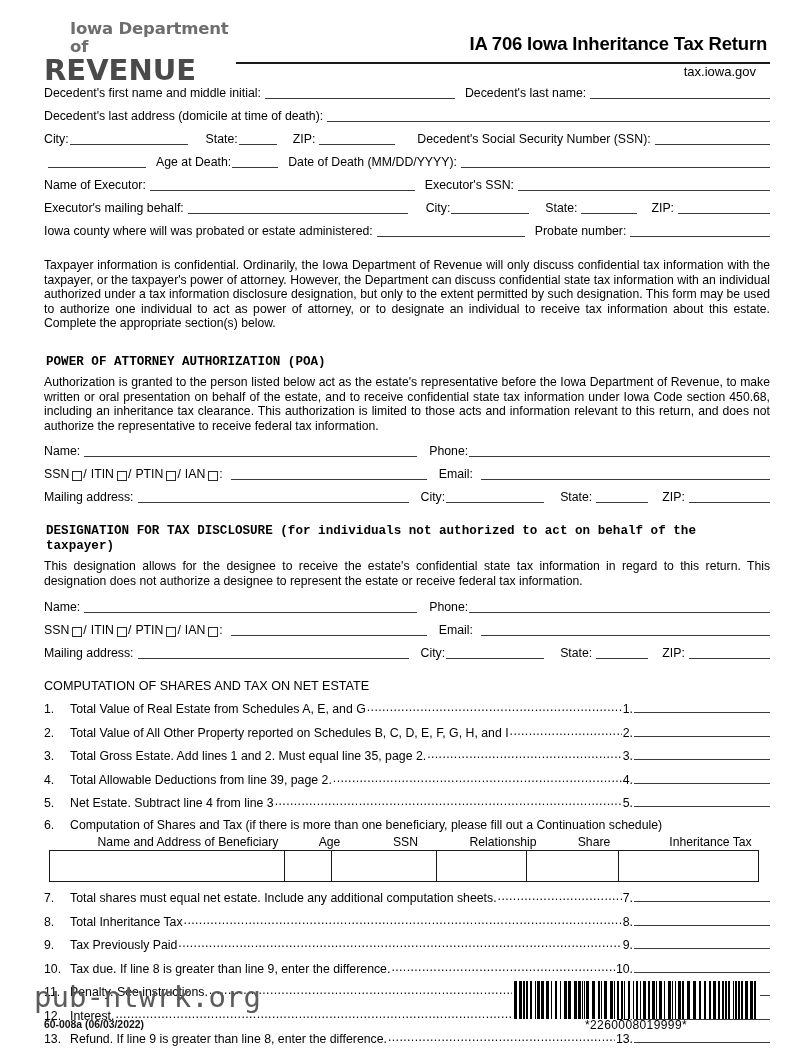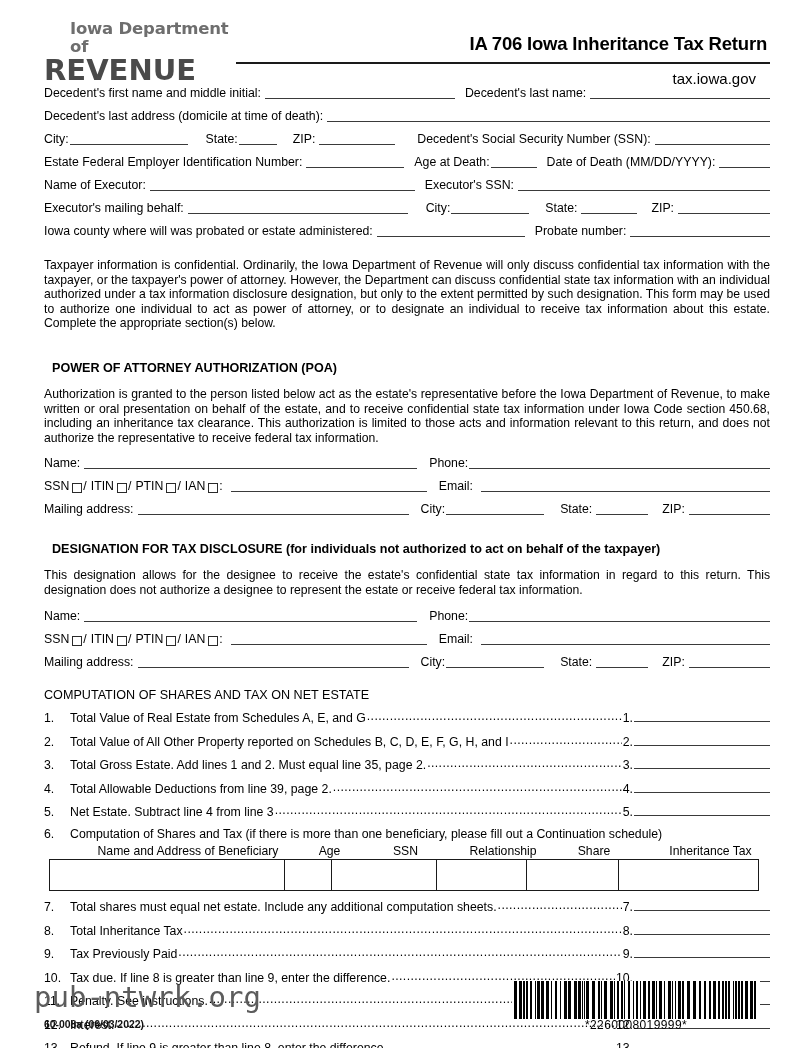--- a/index.html
+++ b/index.html
@@ -67,22 +67,22 @@
     position: absolute;
     left: 192px;
     top: 48px;
     width: 534px;
     height: 0;
     border-top: 2px solid #1a1a1a;
   }
   .website {
     position: absolute;
     right: 14px;
-    top: 57px;
-    font-size: 15px;
+    top: 50px;
+    font-size: 13px;
     line-height: 16px;
   }
 
   
   .frow {
     display: flex;
     align-items: flex-end;
     font-size: 12.3px;
     line-height: 14px;
     margin-top: 9px;
@@ -103,22 +103,23 @@
   p.body {
     font-size: 12.2px;
     line-height: 14.6px;
     text-align: justify;
     margin: 0;
   }
   .para-gap { height: 13px; }
   .sec-head {
     font-size: 12.6px;
     font-weight: bold;
-    margin: 8px;
+    margin: 2px;
     line-height: 15px;
+    font-family: Liberation Mono, monospace;
   }
 
   
   .cb {
     display: inline-block;
     width: 8px;
     height: 8px;
     border: 1px solid #2a2a2a;
     margin: 0 1px 0 3px;
     vertical-align: baseline;
@@ -286,21 +287,20 @@
       <span class="fill" style="width:38px;margin-left:1px"></span>
       <span class="gap" style="width:16px"></span>
       <span class="lbl">ZIP:</span>
       <span class="fill" style="width:76px"></span>
       <span class="gap" style="width:22px"></span>
       <span class="lbl">Decedent's Social Security Number (SSN):</span>
       <span class="fill grow"></span>
     </div>
 
     <div class="frow">
-      <span class="lbl">Estate Federal Employer Identification Number:</span>
       <span class="fill" style="width:98px"></span>
       <span class="gap"></span>
       <span class="lbl">Age at Death:</span>
       <span class="fill" style="width:46px;margin-left:1px"></span>
       <span class="gap"></span>
       <span class="lbl">Date of Death (MM/DD/YYYY):</span>
       <span class="fill grow"></span>
     </div>
 
     <div class="frow">

